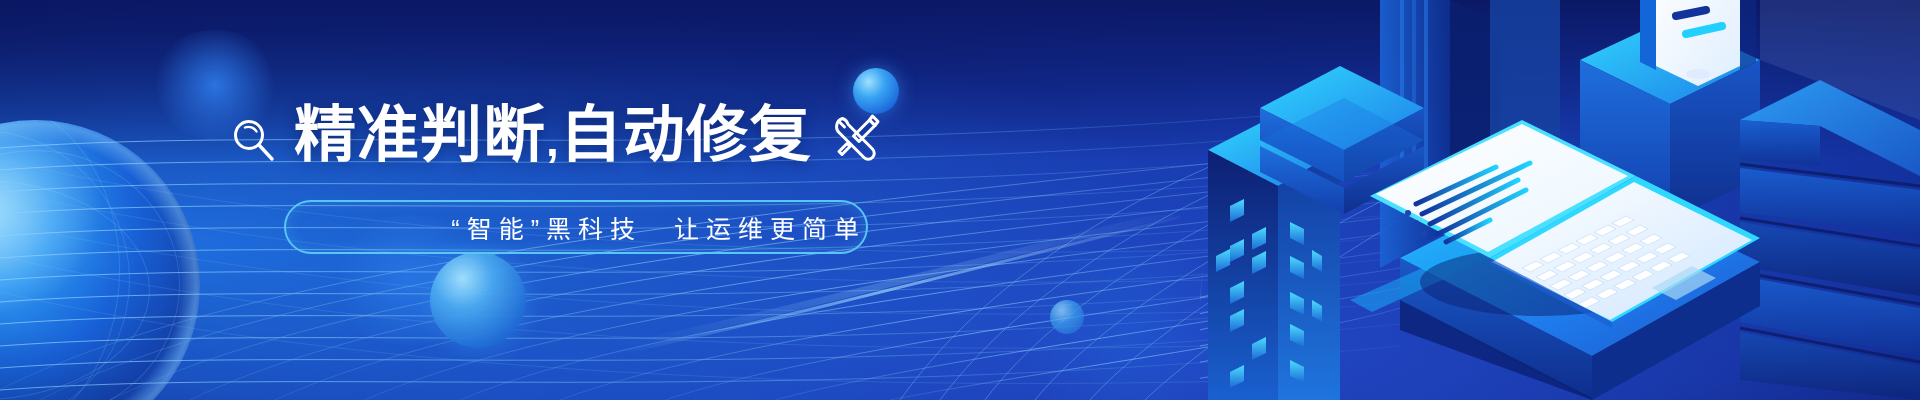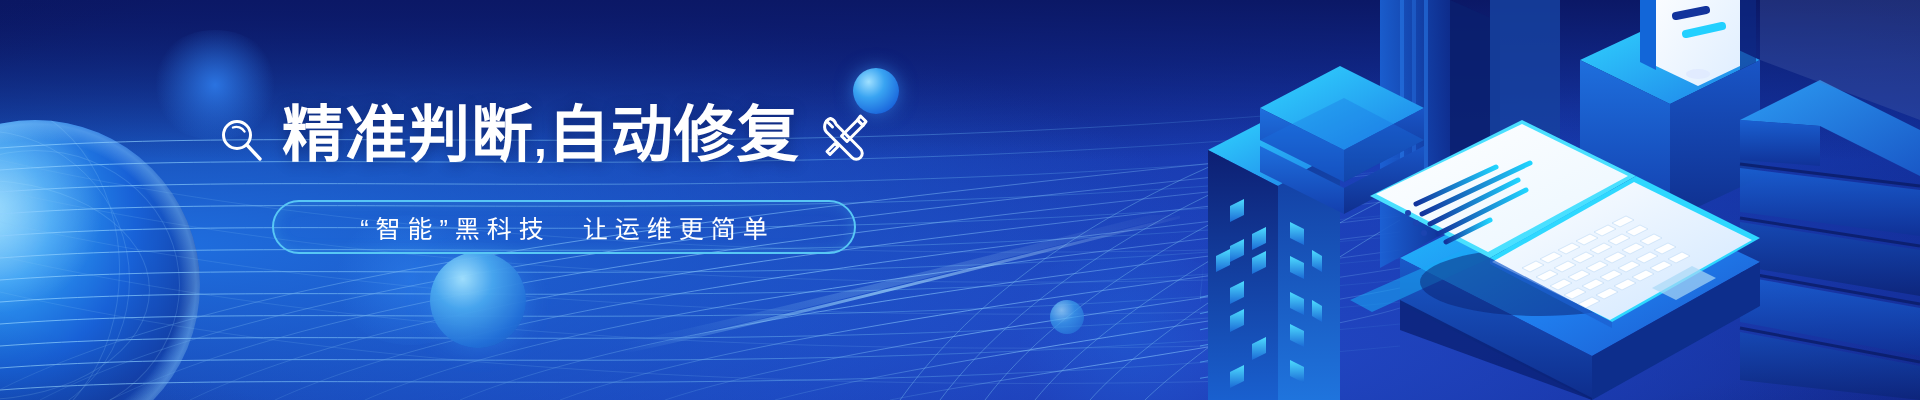--- a/index.html
+++ b/index.html
@@ -77,21 +77,21 @@
     box-shadow:0 0 26px rgba(60,150,245,.45);opacity:.95;}
   .bubble.b3{left:1050px;top:300px;width:34px;height:34px;
     background:radial-gradient(circle at 34% 30%, #a9e6ff 0%, #3ea2ee 40%, #1c62d0 100%);opacity:.7;}
 
   
   .mesh{position:absolute;left:0;bottom:0;width:1400px;height:300px;opacity:.88;}
   .mesh2{position:absolute;left:0;bottom:-10px;width:1340px;height:260px;opacity:.6;}
   .streak{position:absolute;left:620px;top:215px;width:560px;height:140px;opacity:.85;}
 
   
-  .content{position:absolute;left:216px;top:92px;width:760px;}
+  .content{position:absolute;left:228px;top:92px;width:760px;}
   .headline{
     display:flex;align-items:center;gap:16px;
     height:86px;
   }
   .mag-icon{flex:0 0 auto;width:50px;height:50px;margin-top:10px;}
   .wrench-icon{flex:0 0 auto;width:56px;height:56px;margin-top:6px;}
   .headline-text{
     color:#ffffff;
     font-size:62px;
     font-weight:700;
@@ -101,21 +101,21 @@
     text-shadow:0 2px 14px rgba(6,20,80,.45);
   }
   .headline-text .sep{font-size:46px;}
 
   .pill{
     margin-top:22px;
     margin-left:56px;
     width:584px;height:54px;
     border:2px solid #58c7f5;
     border-radius:28px;
-    display:flex;align-items:center;justify-content:center;
+    display:flex;align-items:center;justify-content:flex-end;
     box-shadow:0 0 14px rgba(80,190,245,.25) inset;
   }
   .pill-text{
     color:#ffffff;
     font-size:25px;
     letter-spacing:7px;
     white-space:nowrap;
     text-indent:7px;
   }
 

